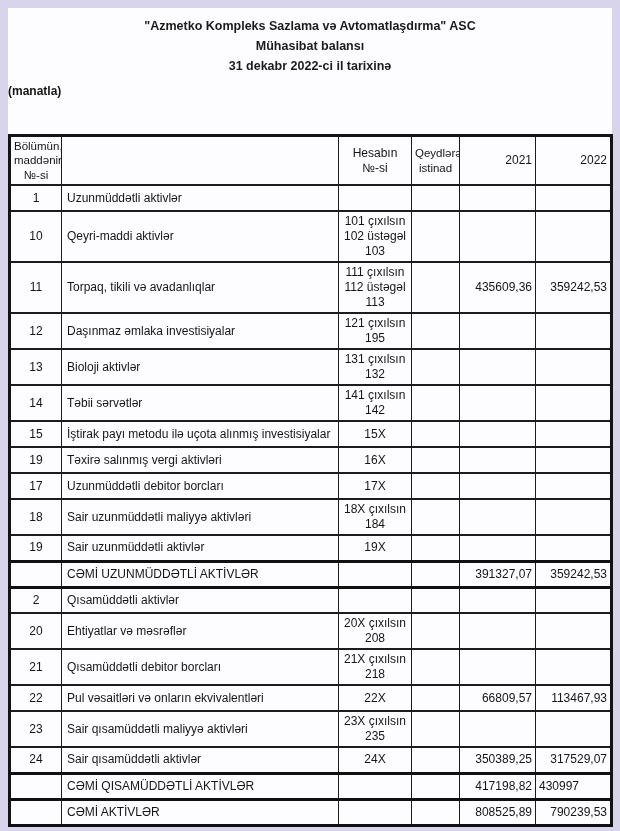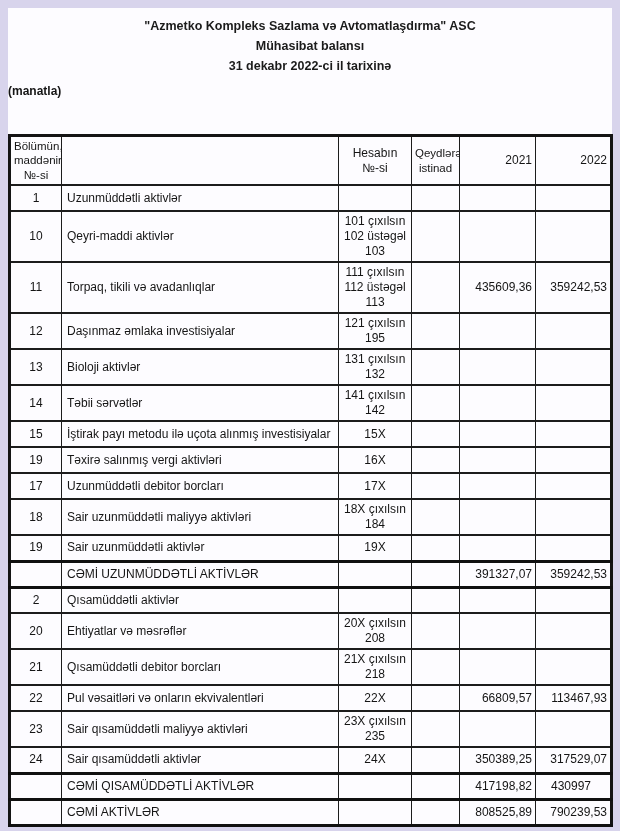--- a/index.html
+++ b/index.html
@@ -55,21 +55,21 @@
     height: 48px;
   }
   .c-num     { width: 52px;  text-align: center; }
   .c-label   { width: 277px; text-align: left; padding-left: 5px; }
   .c-account { width: 73px;  text-align: center; white-space: pre-line; font-size: 12px; }
   .c-notes   { width: 48px;  text-align: center; }
   .c-y2021, .c-y2022 { width: 76px; text-align: right; font-size: 12px; }
   tr.total { border-top: 3px solid #101010; border-bottom: 3px solid #b91c1c; }
   tr.total td { border-top: 3px solid #101010; border-bottom: 3px solid #101010; }
   tr.total .c-y2021, tr.total .c-y2022 { font-weight: normal; }
-  td.plain-center { font-weight: normal !important; text-align: right; padding-right: 19px; }
+  td.plain-center { font-weight: normal !important; text-align: left; padding-right: 1px; }
 </style>
 </head>
 <body>
 
 <div class="page">
 
   <div class="titles">
     <div class="title-line">"Azmetko Kompleks Sazlama və Avtomatlaşdırma" ASC</div>
     <div class="title-line">Mühasibat balansı</div>
     <div class="title-line">31 dekabr 2022-ci il tarixinə</div>

